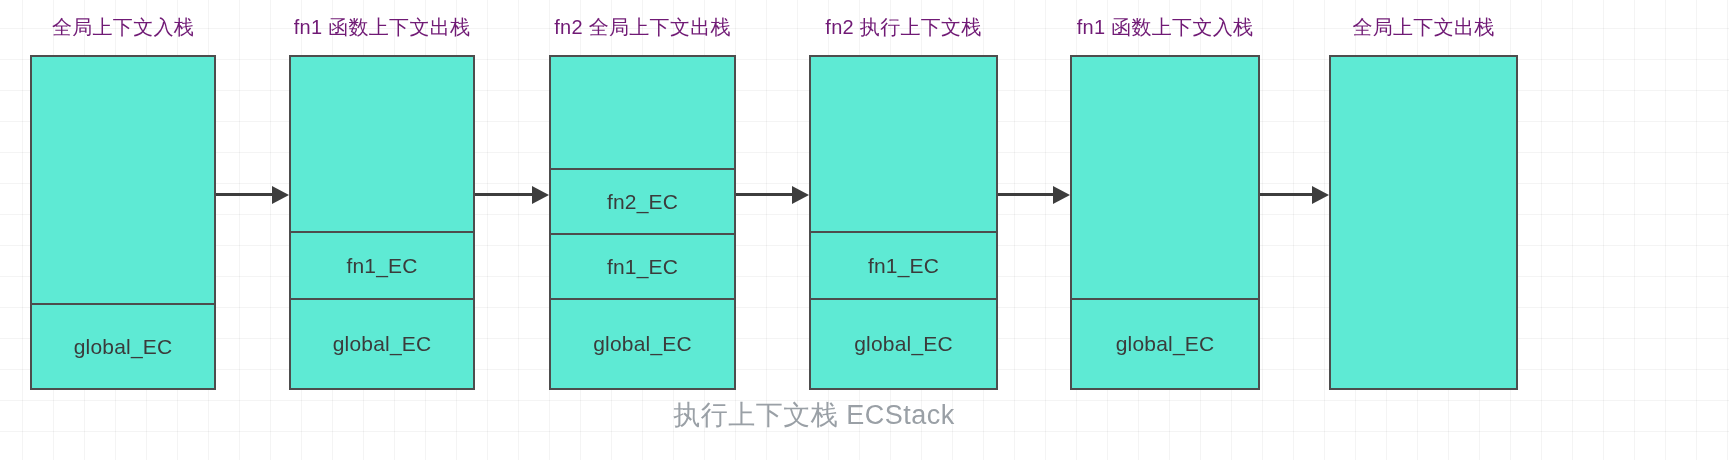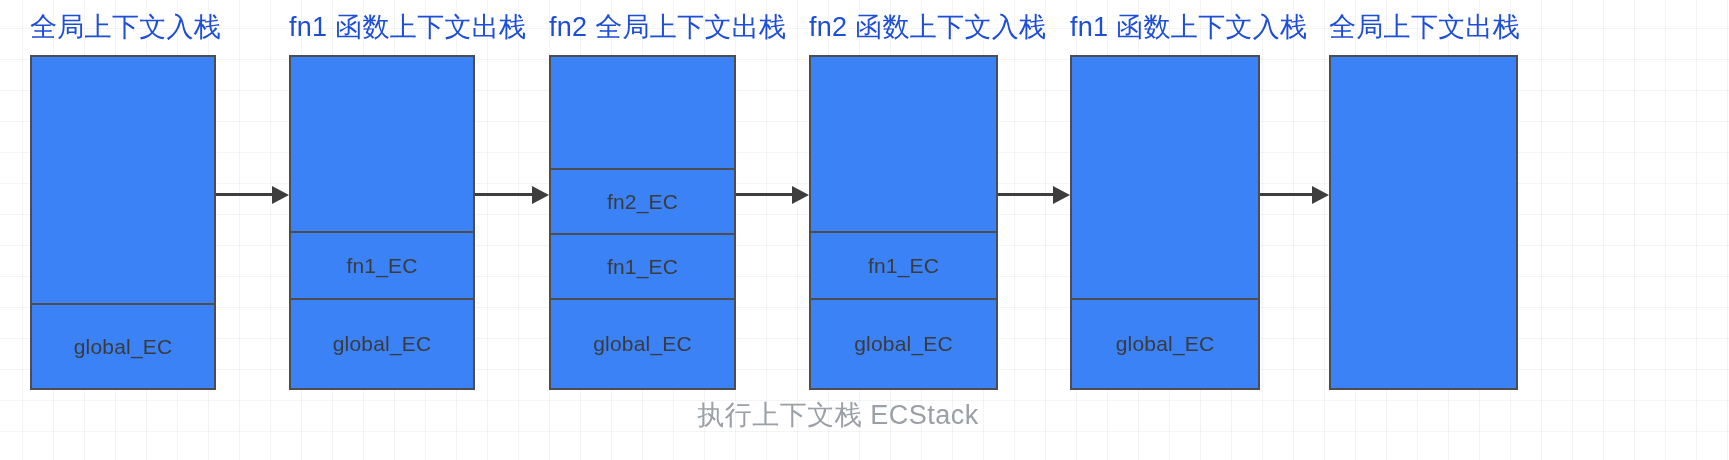--- a/index.html
+++ b/index.html
@@ -35,33 +35,33 @@
   .stack-col {
     position: absolute;
     top: 0;
   }
   .stack-header {
     position: absolute;
     top: 14px;
     left: 0;
     width: 100%;
     text-align: center;
-    font-size: 27px;
-    color: #1d4ed8;
+    font-size: 20px;
+    color: #701a75;
     letter-spacing: 0.3px;
     white-space: nowrap;
     line-height: 26px;
   }
   .stack-box {
     position: absolute;
     top: 55px;
     left: 0;
     box-sizing: border-box;
     border: 2.5px solid #4d4d4d;
-    background: #3b82f6;
+    background: #5eead4;
     height: 335px;
     display: flex;
     flex-direction: column;
     justify-content: flex-end;
   }
   .stack-filler {
     flex: 1 1 auto;
   }
   .stack-frame {
     box-sizing: border-box;
@@ -96,21 +96,20 @@
   #caption {
     position: absolute;
     left: 0;
     top: 396px;
     width: 1628px;
     text-align: center;
     font-size: 27px;
     color: #9aa0a6;
     letter-spacing: 0.5px;
     line-height: 38px;
-    padding-left: 24px;
   }
 </style>
 </head>
 <body>
 
 <div id="grid-bg"></div>
 
 <div id="diagram">
     <div class="stack-col" style="left: 30px; width: 186px;">
       <div class="stack-header">全局上下文入栈</div>
@@ -130,21 +129,21 @@
     <div class="stack-col" style="left: 549px; width: 187px;">
       <div class="stack-header">fn2 全局上下文出栈</div>
       <div class="stack-box" style="width: 187px;">
         <div class="stack-filler"></div>
         <div class="stack-frame" style="height: 65px; flex: 0 0 65px;">fn2_EC</div>
         <div class="stack-frame" style="height: 65px; flex: 0 0 65px;">fn1_EC</div>
         <div class="stack-frame" style="height: 90px; flex: 0 0 90px;">global_EC</div>
       </div>
     </div>
     <div class="stack-col" style="left: 809px; width: 189px;">
-      <div class="stack-header">fn2 函数上下文入栈</div>
+      <div class="stack-header">fn2 执行上下文栈</div>
       <div class="stack-box" style="width: 189px;">
         <div class="stack-filler"></div>
         <div class="stack-frame" style="height: 67px; flex: 0 0 67px;">fn1_EC</div>
         <div class="stack-frame" style="height: 90px; flex: 0 0 90px;">global_EC</div>
       </div>
     </div>
     <div class="stack-col" style="left: 1070px; width: 190px;">
       <div class="stack-header">fn1 函数上下文入栈</div>
       <div class="stack-box" style="width: 190px;">
         <div class="stack-filler"></div>

